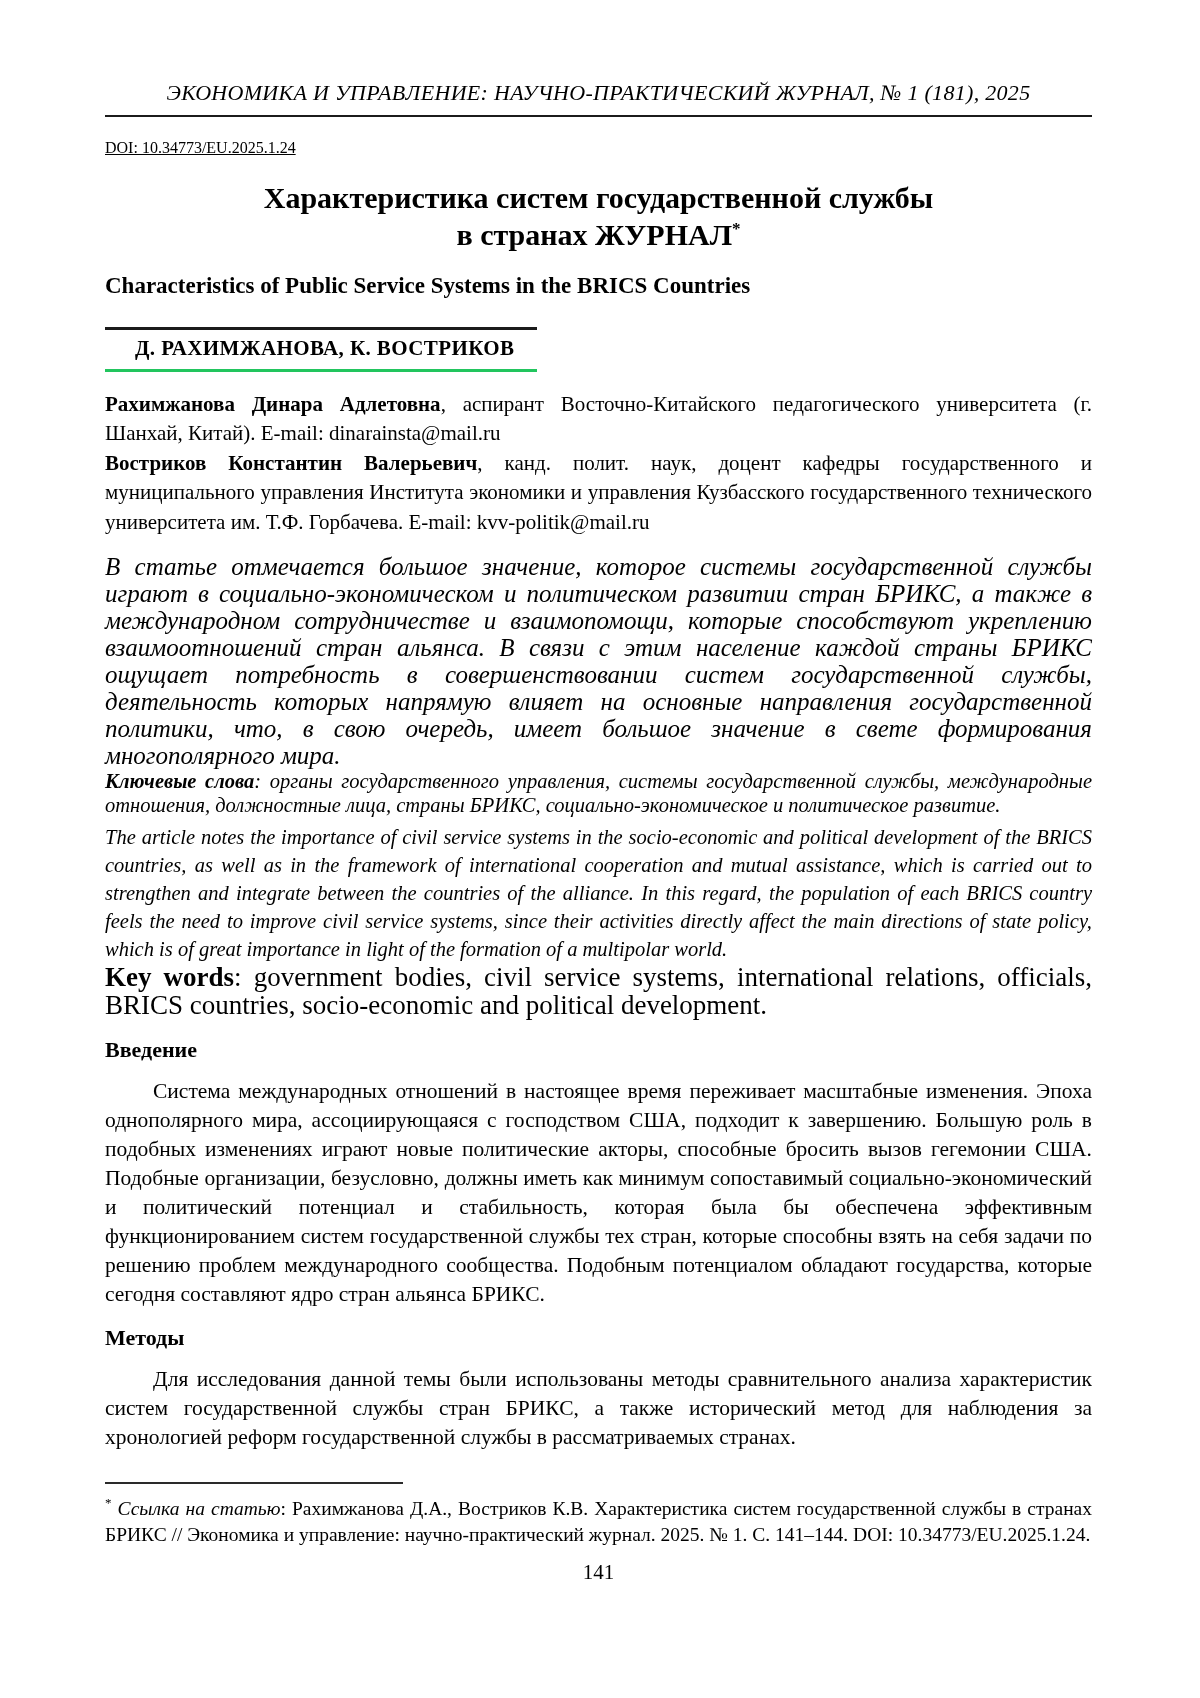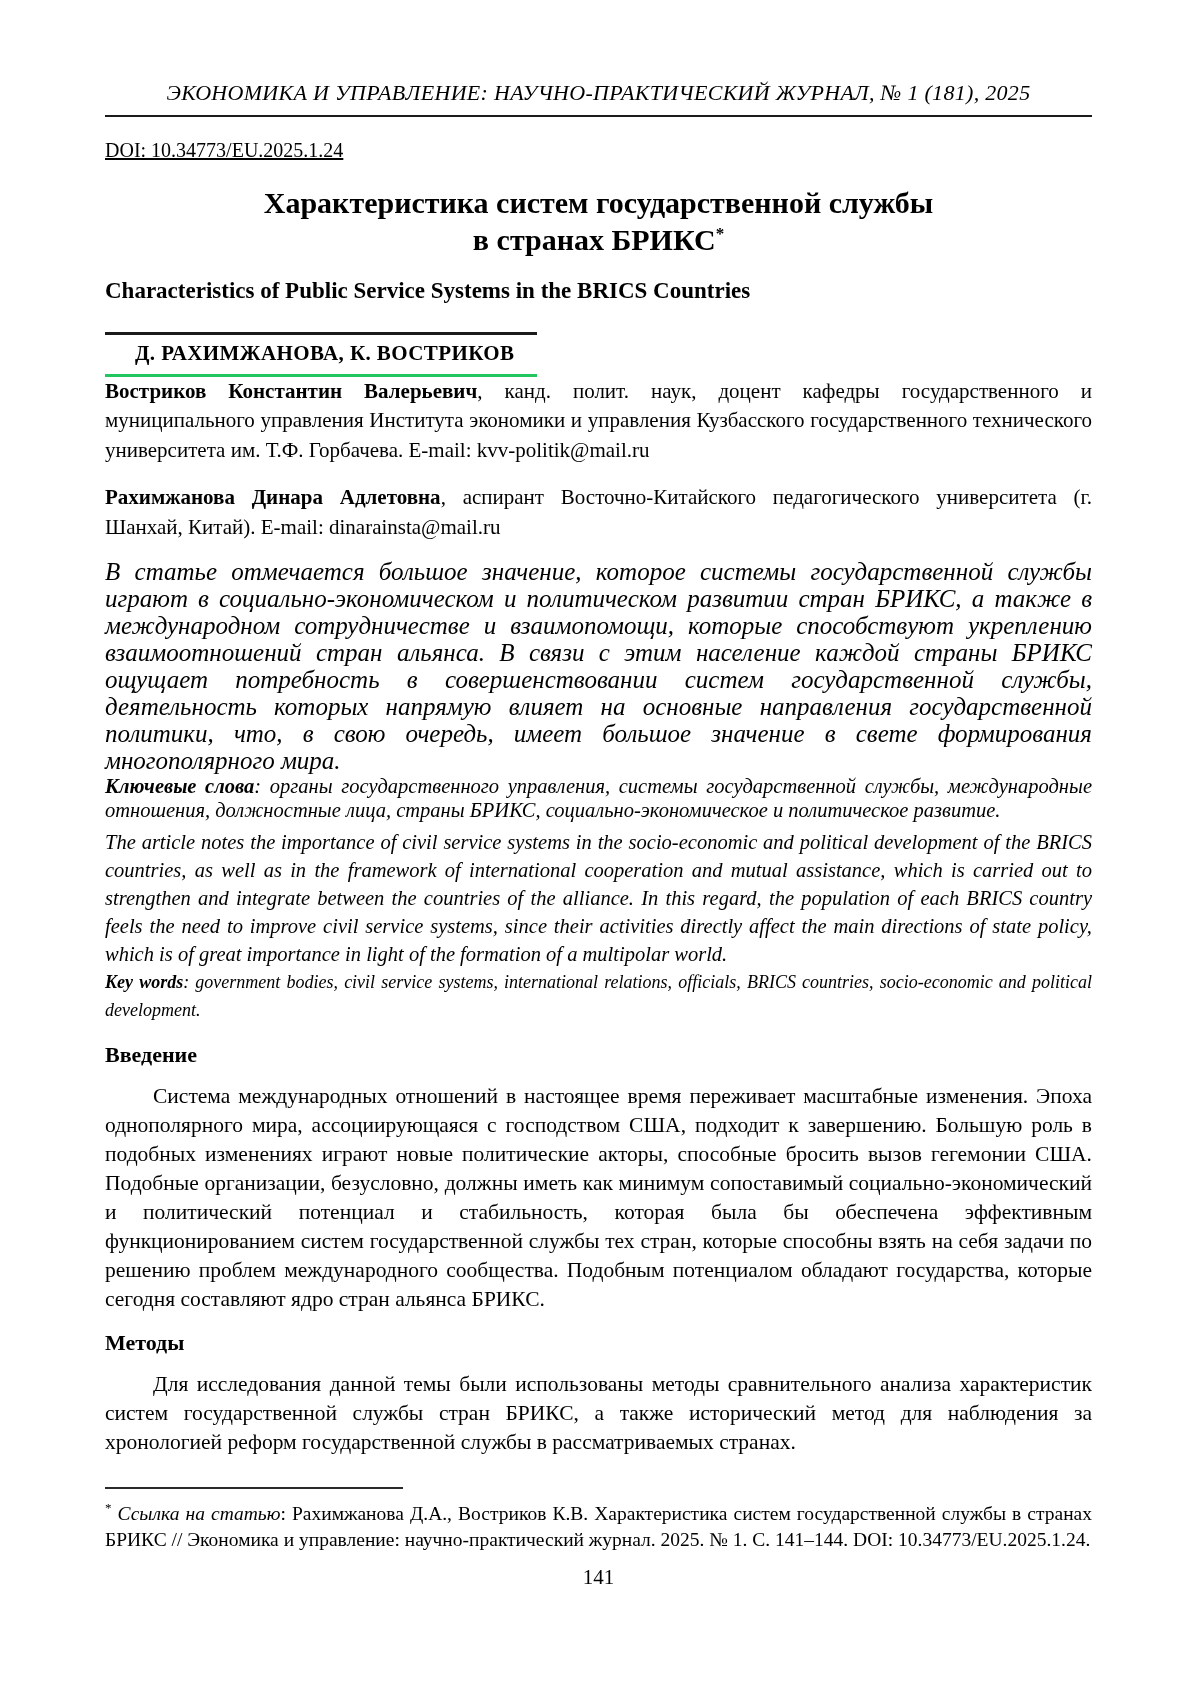--- a/index.html
+++ b/index.html
@@ -18,21 +18,21 @@
     font-style: italic;
     font-size: 22px;
     text-align: center;
     letter-spacing: 0.3px;
     padding-bottom: 9px;
     border-bottom: 2px solid #1b1b1b;
     white-space: nowrap;
   }
   .doi-row { margin-top: 22px; }
   .doi {
-    font-size: 20px;
+    font-size: 16px;
     text-decoration: underline;
     display: inline-block;
   }
   .title {
     margin: 22px 0 0 0;
     font-size: 30px;
     font-weight: bold;
     line-height: 37px;
     text-align: center;
   }
@@ -81,22 +81,21 @@
   }
   .abstract-en {
     margin-top: 6px;
     font-style: italic;
     font-size: 20.5px;
     line-height: 28px;
     text-align: justify;
     hyphens: auto; -webkit-hyphens: auto;
   }
   .keywords-en {
-    font-style: italic;
-    font-size: 18px;
+    font-size: 27px;
     line-height: 28px;
     text-align: justify;
     hyphens: auto; -webkit-hyphens: auto;
   }
   .kw-label { font-weight: bold; }
   .section-heading {
     margin-top: 18px;
     font-size: 22px;
     font-weight: bold;
     text-align: left;
@@ -137,33 +136,33 @@
 <div class="page">
 
   <div class="journal-header">ЭКОНОМИКА И УПРАВЛЕНИЕ: НАУЧНО-ПРАКТИЧЕСКИЙ ЖУРНАЛ, № 1 (181), 2025</div>
 
   <div class="doi-row">
     <span class="doi">DOI: 10.34773/EU.2025.1.24</span>
   </div>
 
   <h1 class="title">
     <span>Характеристика систем государственной службы</span><br>
-    <span>в странах БРИКС</span><sup>*</sup>
+    <span>в странах ЖУРНАЛ</span><sup>*</sup>
   </h1>
 
   <div class="title-en" lang="en">Characteristics of Public Service Systems in the BRICS Countries</div>
 
   <div class="authors-banner">Д. РАХИМЖАНОВА, К. ВОСТРИКОВ</div>
 
+  <p class="author-p">
+    <b>Рахимжанова Динара Адлетовна</b><span>, аспирант Восточно-Китайского педагогического университета (г. Шанхай, Китай). E-mail: dinarainsta@mail.ru</span>
+  </p>
+
   <p class="author-p second">
     <b>Востриков Константин Валерьевич</b><span>, канд. полит. наук, доцент кафедры государственного и муниципального управления Института экономики и управления Кузбасского государственного технического университета им. Т.Ф. Горбачева. E-mail: kvv-politik@mail.ru</span>
-  </p>
-
-  <p class="author-p">
-    <b>Рахимжанова Динара Адлетовна</b><span>, аспирант Восточно-Китайского педагогического университета (г. Шанхай, Китай). E-mail: dinarainsta@mail.ru</span>
   </p>
 
   <p class="abstract-ru">В статье отмечается большое значение, которое системы государственной службы играют в социально-экономическом и политическом развитии стран БРИКС, а также в международном сотрудничестве и взаимопомощи, которые способствуют укреплению взаимоотношений стран альянса. В связи с этим население каждой страны БРИКС ощущает потребность в совершенствовании систем государственной службы, деятельность которых напрямую влияет на основные направления государственной политики, что, в свою очередь, имеет большое значение в свете формирования многополярного мира.</p>
 
   <p class="keywords-ru">
     <span class="kw-label">Ключевые слова</span><span>: органы государственного управления, системы государственной службы, международные отношения, должностные лица, страны БРИКС, социально-экономическое и политическое развитие.</span>
   </p>
 
   <p class="abstract-en" lang="en">The article notes the importance of civil service systems in the socio-economic and political development of the BRICS countries, as well as in the framework of international cooperation and mutual assistance, which is carried out to strengthen and integrate between the countries of the alliance. In this regard, the population of each BRICS country feels the need to improve civil service systems, since their activities directly affect the main directions of state policy, which is of great importance in light of the formation of a multipolar world.</p>
 

